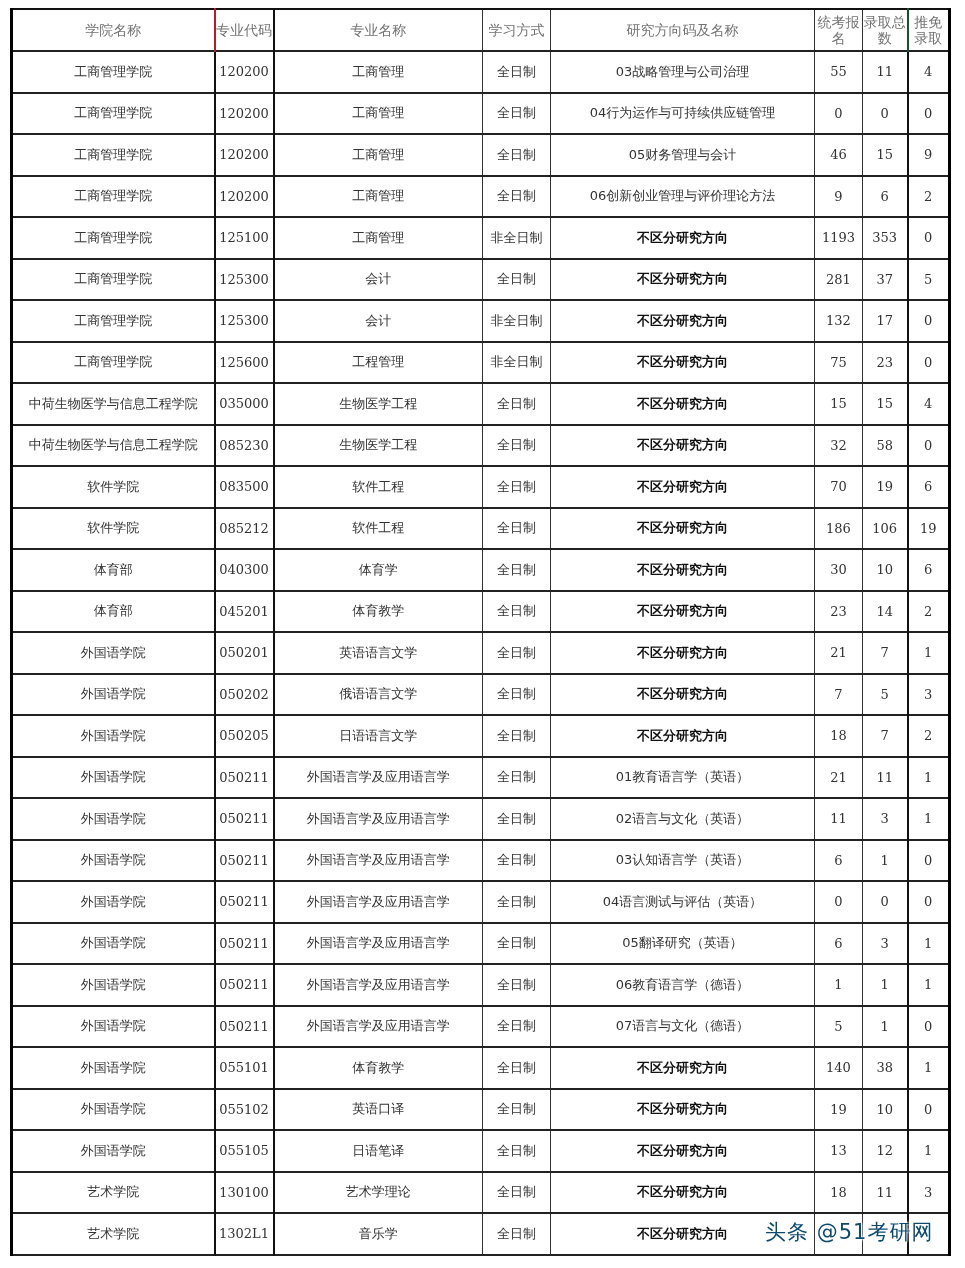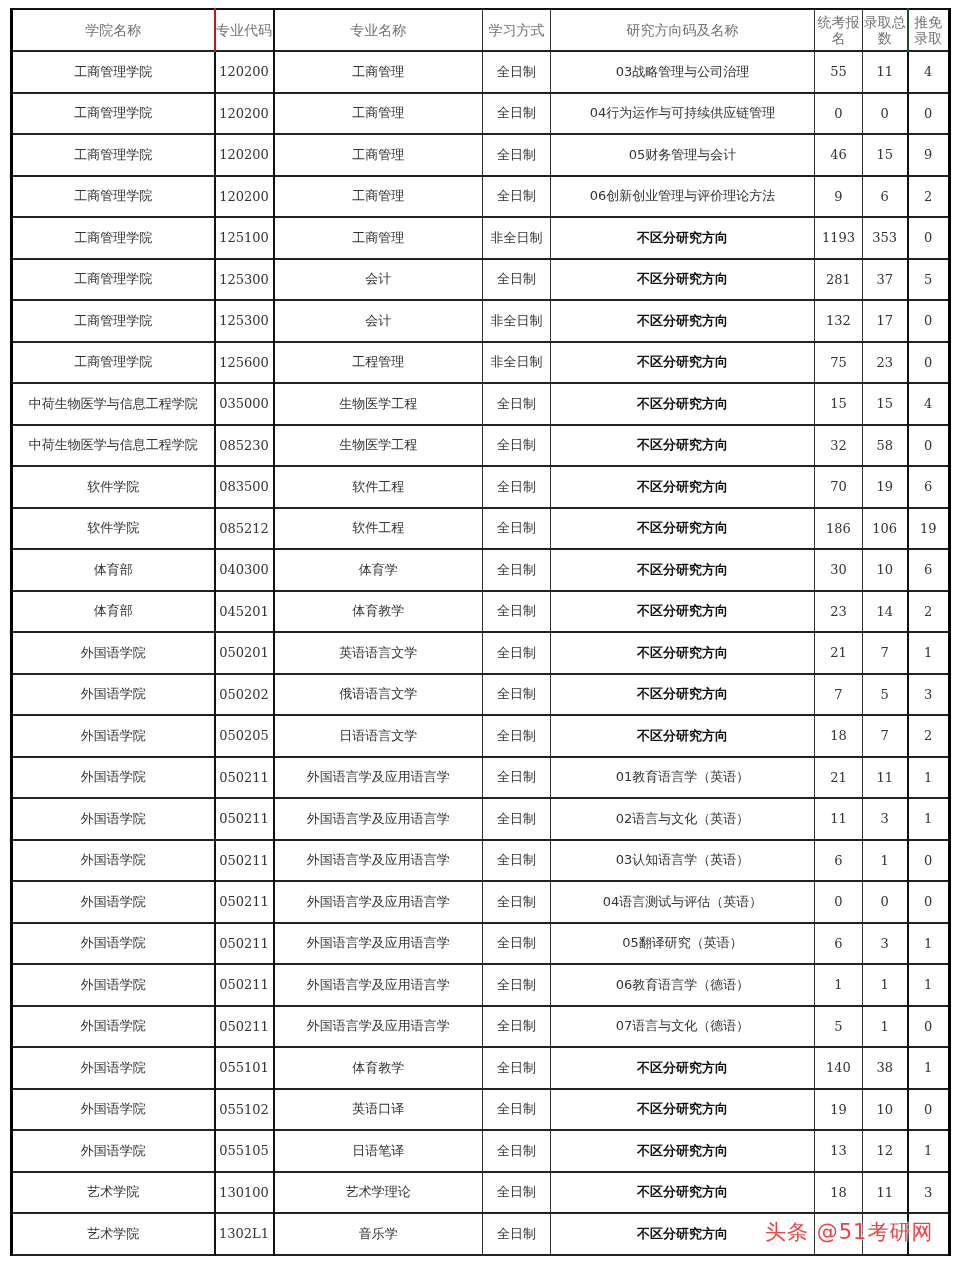--- a/index.html
+++ b/index.html
@@ -32,21 +32,21 @@
     table.admit td { height: 39.5px; font-size: 13px; color: #333; }
     table.admit td.code, table.admit td.num { font-family: "DejaVu Serif", "Liberation Serif", serif; font-size: 13px; }
     table.admit td.dir.bold { font-weight: bold; color: #111; }
     table.admit td.college { font-size: 13px; }
     table.admit td.code { border-right: 2px solid #111; border-left: 2px solid #111; }
     table.admit th.code { border-right: 2px solid #111; border-left: 2px solid #b91c1c; }
     table.admit td.admitted { border-right: 2px solid #111; }
     table.admit th.admitted { border-right: 2px solid #14532d; }
     .watermark {
       position: absolute; left: 765px; top: 1218px;
-      font-size: 21px; color: #ef4444; letter-spacing: 1px;
+      font-size: 21px; color: #0c4a6e; letter-spacing: 1px;
       font-family: "DejaVu Sans", sans-serif;
       text-shadow: 0 0 2px #fff, 0 0 3px #fff, 0 0 4px #fff;
     }
   </style>
 </head>
 <body>
 
 <table class="admit">
   <colgroup>
     <col class="c-college">

